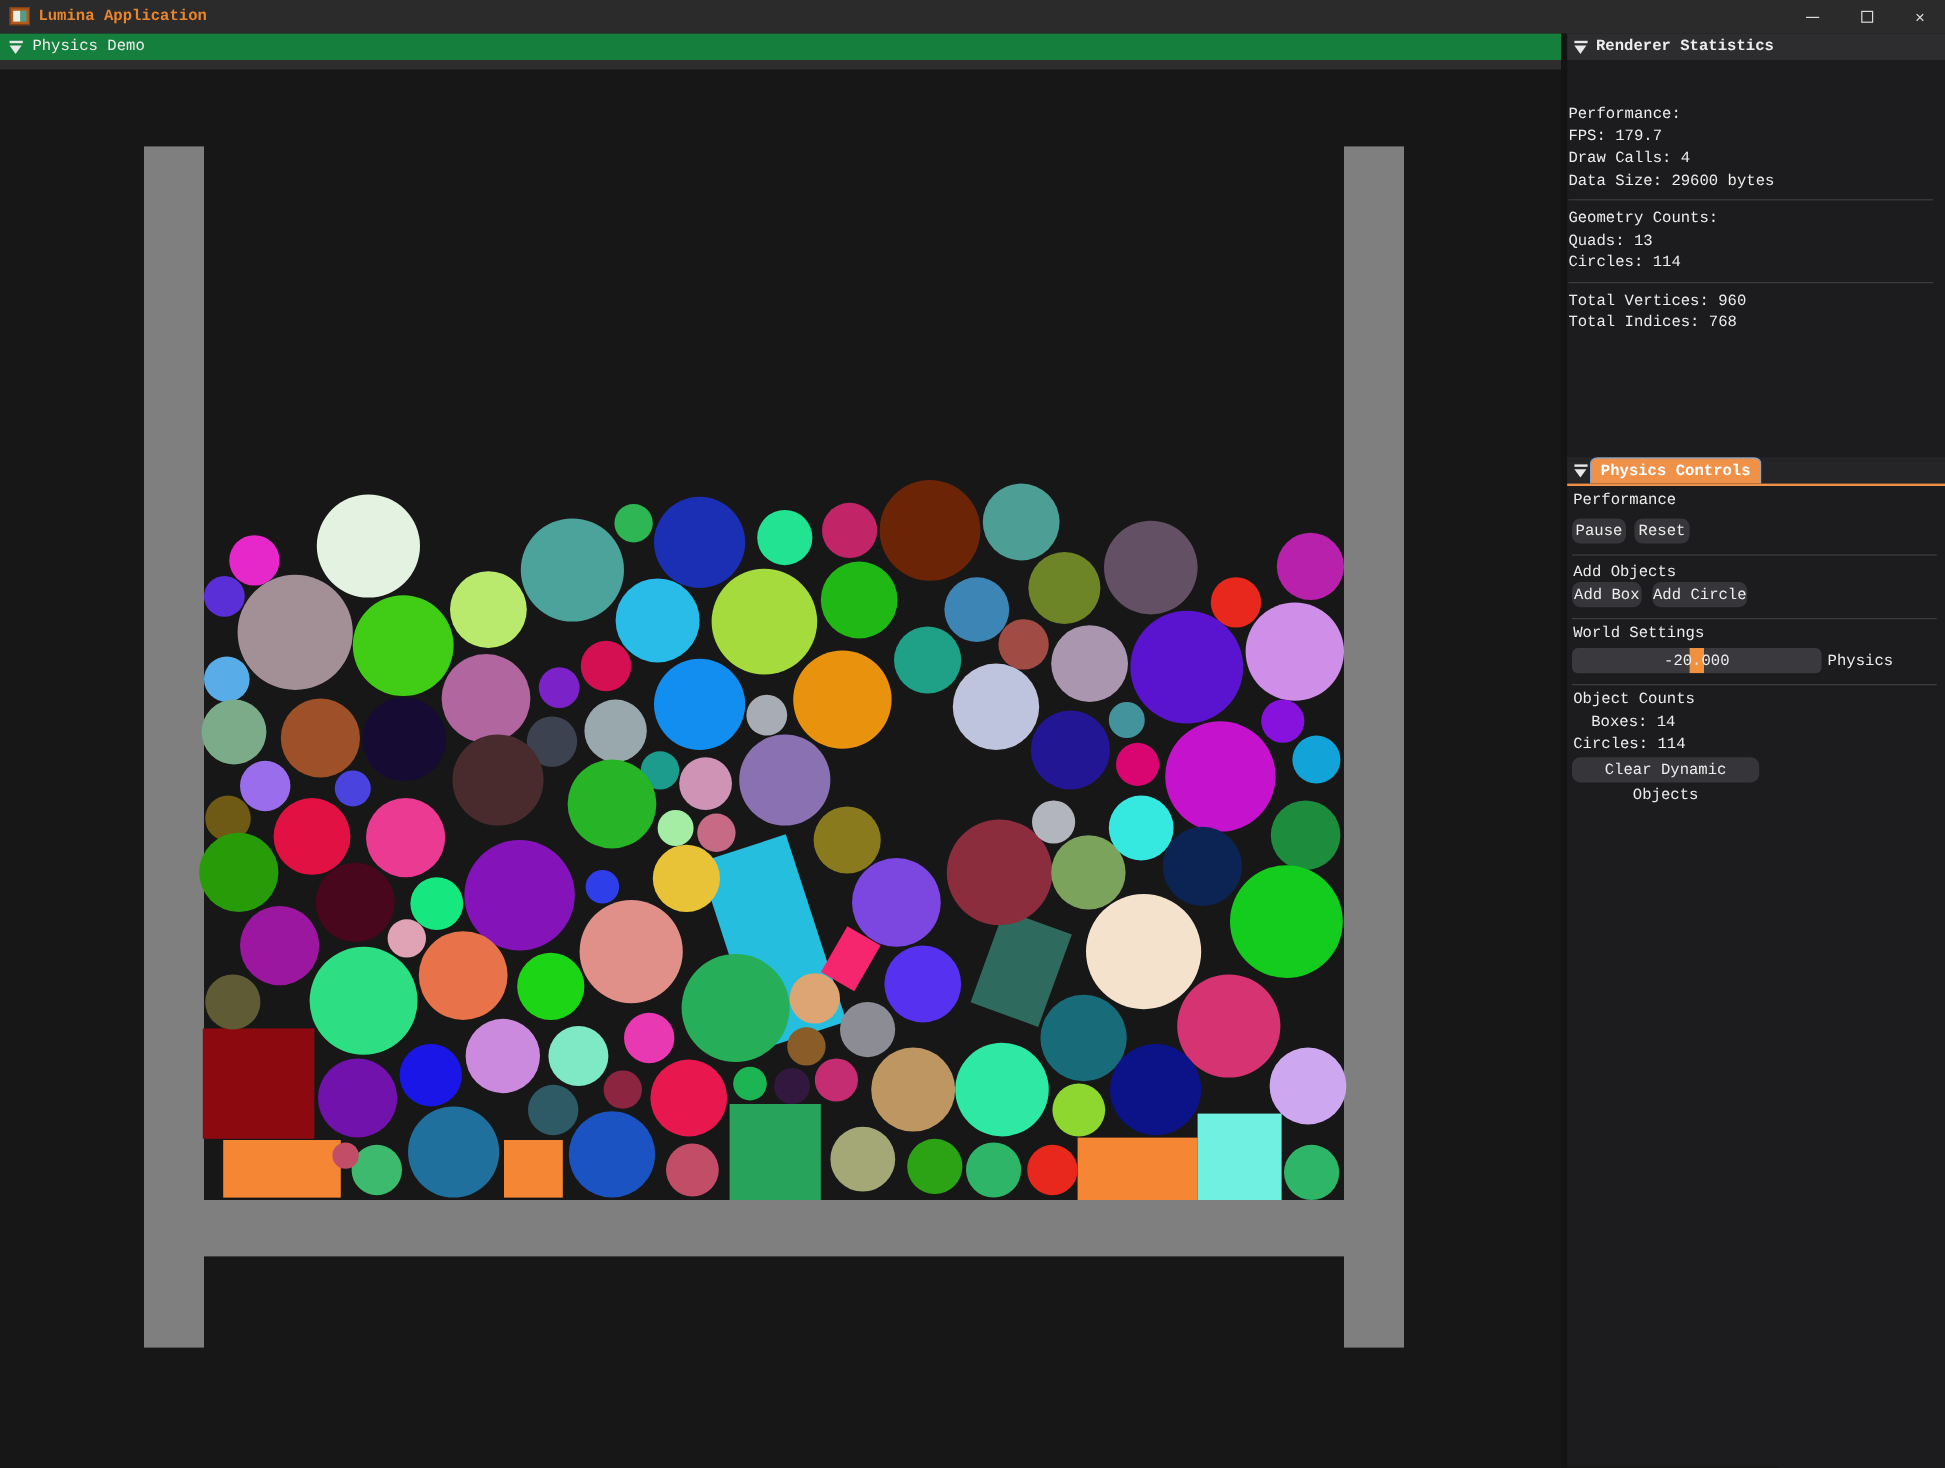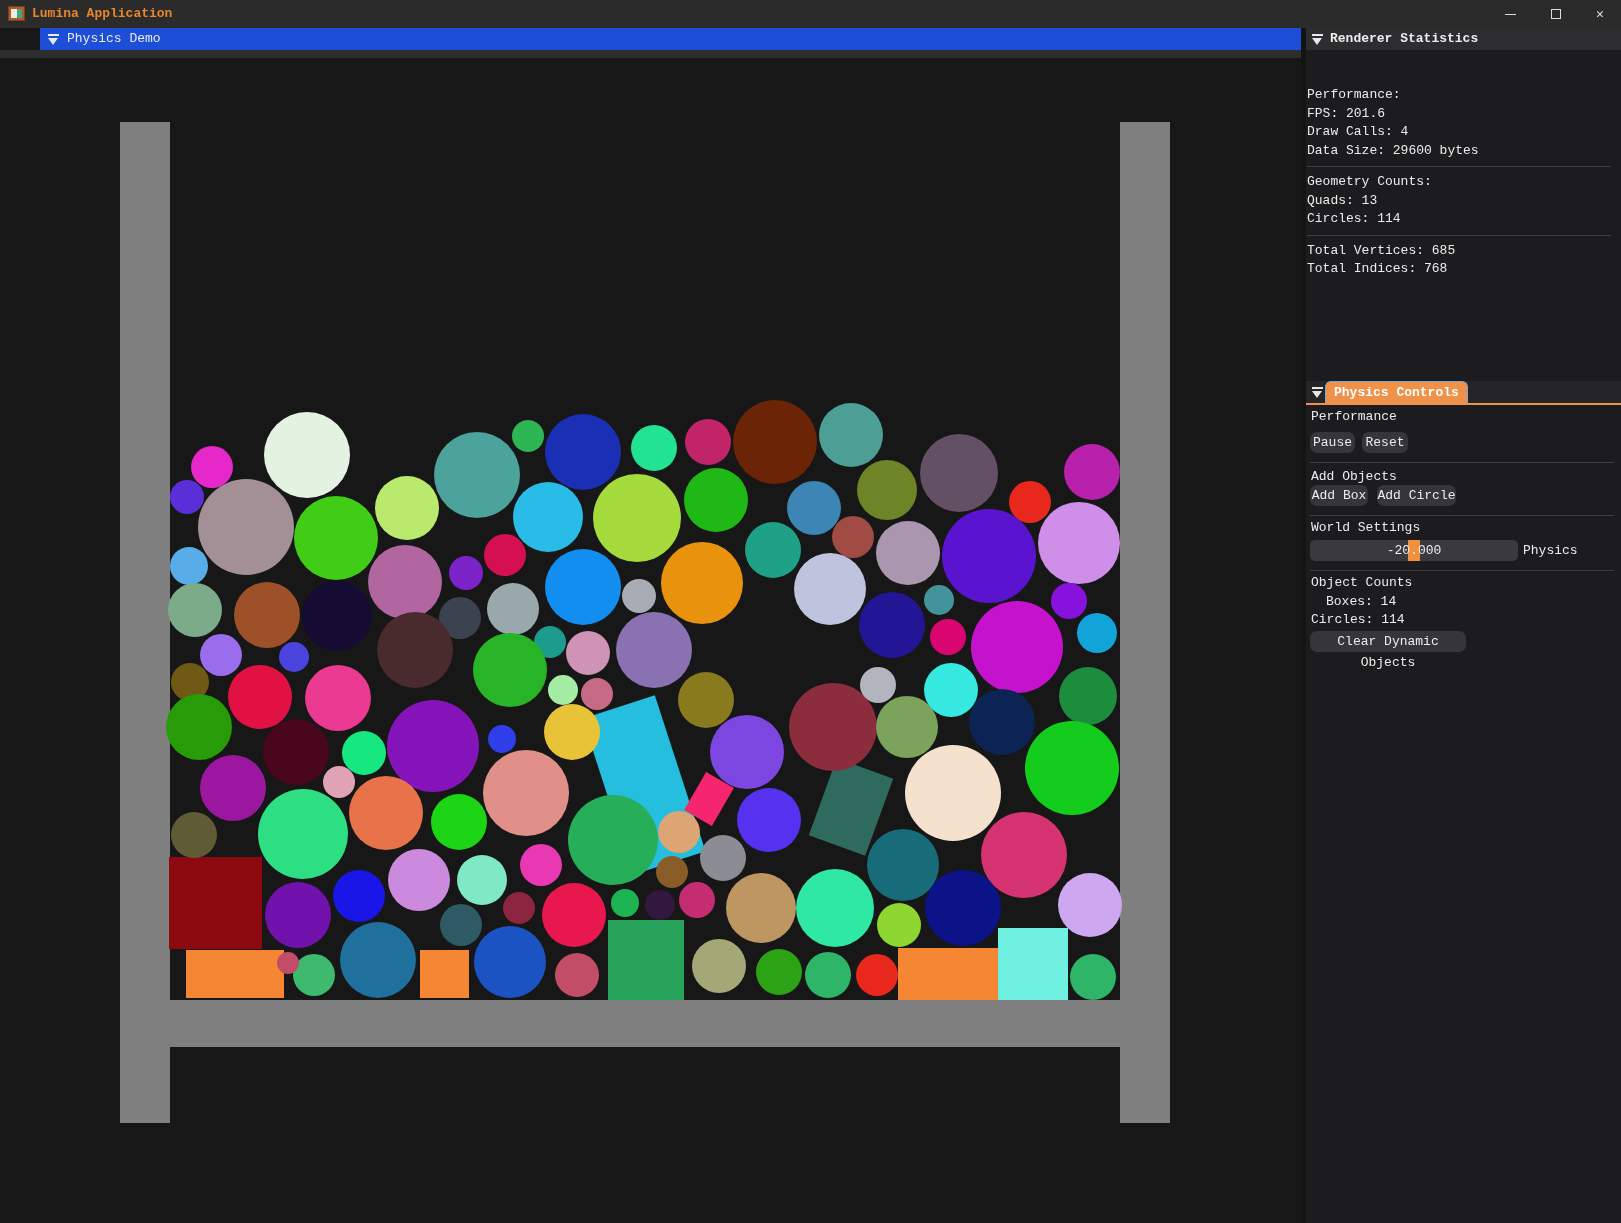--- a/index.html
+++ b/index.html
@@ -14,21 +14,21 @@
   .app-icon{position:absolute;left:8px;top:6px;width:17px;height:15px;background:#b35a1f;border:1px solid #7a4017;box-sizing:border-box;}
   .app-icon .cell-a{position:absolute;left:2px;top:2px;width:6px;height:9px;background:#e9efe6;}
   .app-icon .cell-b{position:absolute;left:8px;top:2px;width:5px;height:9px;background:#49a08b;}
   .app-title{position:absolute;left:32px;top:6px;color:#e8862e;font-weight:700;}
   .win-btn{position:absolute;top:0;height:28px;width:46px;display:flex;align-items:center;justify-content:center;color:#dcdcdc;z-index:11;}
   .wb-min{left:1487px;} .wb-max{left:1533px;} .wb-close{left:1579px;width:42px;}
   .glyph-min{width:11px;height:1px;background:#dcdcdc;}
   .glyph-max{width:10px;height:10px;border:1px solid #dcdcdc;box-sizing:border-box;}
   .glyph-close{font-size:13px;line-height:13px;}
   
-  .menubar{position:absolute;left:0;top:28px;width:1301px;height:22px;background:#1d4ed8;z-index:10;margin-left:40px;}
+  .menubar{position:absolute;left:0;top:28px;width:1301px;height:22px;background:#15803d;z-index:10;}
   .menubar-strip{position:absolute;left:0;top:50px;width:1301px;height:8px;background:#2d2d2d;z-index:10;}
   .collapse-arrow{position:relative;width:13px;height:11px;display:inline-block;}
   .collapse-arrow:before{content:"";position:absolute;left:1px;top:0;width:11px;height:2px;background:#e8e8e8;}
   .collapse-arrow:after{content:"";position:absolute;left:1px;top:4px;width:0;height:0;
     border-left:5.5px solid transparent;border-right:5.5px solid transparent;border-top:7px solid #e8e8e8;}
   .menu-arrow{position:absolute;left:7px;top:6px;}
   .menu-label{position:absolute;left:27px;top:3px;}
   
   .viewport{position:absolute;left:0;top:58px;width:1301px;height:1165px;background:#171717;z-index:1;}
   .scene-layer{position:absolute;left:0;top:0;width:1301px;height:1223px;z-index:2;}
@@ -216,29 +216,29 @@
 
 <div class="panel-divider"></div>
 <div class="side-panel">
 
   <div class="header-bar" style="top:0;">
     <span class="collapse-arrow"></span>
     <span class="header-label">Renderer Statistics</span>
   </div>
   <div class="stats-content" id="stats-content">
       <div class="stat-line">Performance:</div>
-      <div class="stat-line">FPS: 201.6</div>
+      <div class="stat-line">FPS: 179.7</div>
       <div class="stat-line">Draw Calls: 4</div>
       <div class="stat-line">Data Size: 29600 bytes</div>
       <div class="sep"></div>
       <div class="stat-line">Geometry Counts:</div>
       <div class="stat-line">Quads: 13</div>
       <div class="stat-line">Circles: 114</div>
       <div class="sep"></div>
-      <div class="stat-line">Total Vertices: 685</div>
+      <div class="stat-line">Total Vertices: 960</div>
       <div class="stat-line">Total Indices: 768</div>
     </div>
 
   <div class="pc-headerrow"></div>
   <span class="collapse-arrow pc-arrow"></span>
   <div class="pc-tab">Physics Controls</div>
   <div class="pc-underline"></div>
 
   <div class="pc-label" style="top:381px;">Performance</div>
   <div class="btn" style="left:4px;top:404px;width:45px;">Pause</div>

